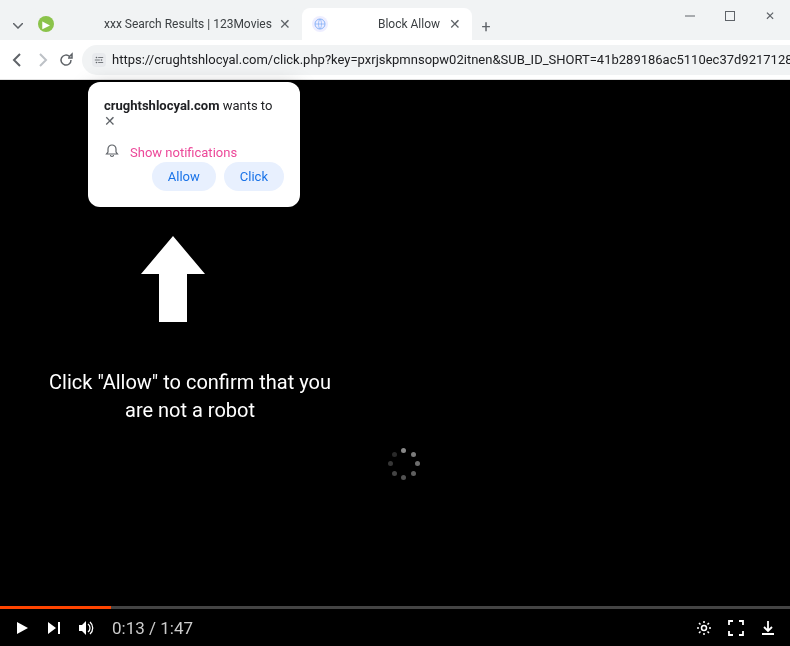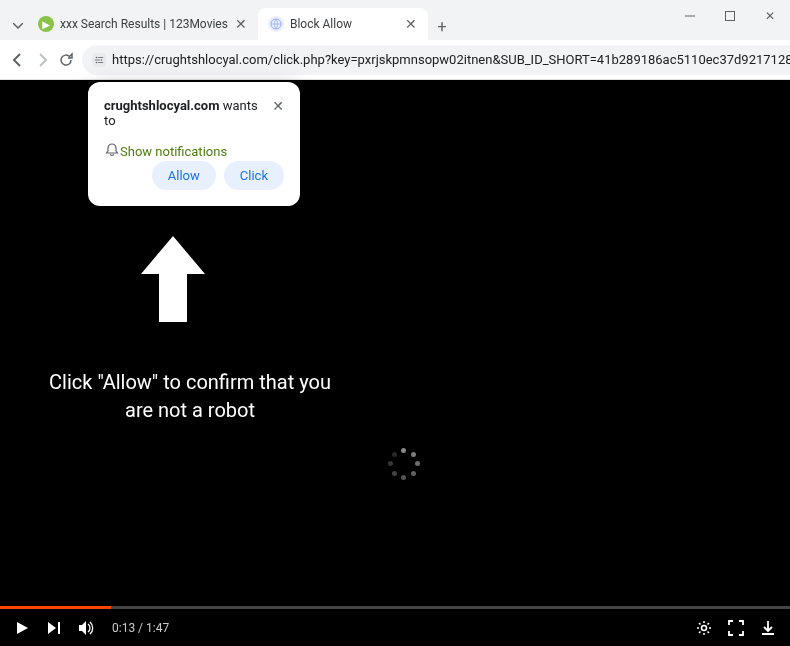--- a/index.html
+++ b/index.html
@@ -3,57 +3,57 @@
 <meta charset="utf-8">
 <style>
 * { margin: 0; padding: 0; box-sizing: border-box; font-family: -apple-system, BlinkMacSystemFont, "Segoe UI", Roboto, sans-serif; }
 body { width: 790px; height: 646px; background: #fff; overflow: hidden; }
 
 .titlebar { height: 40px; background: #f1f3f4; display: flex; align-items: flex-end; padding-left: 8px; position: relative; }
 .tab-dropdown { width: 20px; height: 28px; display:flex; align-items:center; justify-content:center; color:#5f6368; cursor:pointer; }
 .tab { height: 32px; background: #f1f3f4; display:flex; align-items:center; padding: 0 10px; border-radius: 8px 8px 0 0; font-size: 12px; color:#3c4043; gap:6px; position:relative; min-width:170px; }
 .tab.active { background: #fff; }
 .tab-favicon { width:16px; height:16px; border-radius:50%; display:flex; align-items:center; justify-content:center; font-size:10px; }
-.tab-title { flex:1; white-space:nowrap; overflow:hidden; text-overflow:ellipsis; }
+.tab-title { flex:1; white-space:nowrap; overflow:hidden; text-overflow:ellipsis;margin-left:44px; }
 .tab-close { width:14px; height:14px; display:flex; align-items:center; justify-content:center; color:#5f6368; cursor:pointer; font-size:14px; }
 .new-tab { width:28px; height:28px; display:flex; align-items:center; justify-content:center; color:#5f6368; cursor:pointer; font-size:16px; }
 .win-controls { position:absolute; right:0; top:0; height:32px; display:flex; }
 .win-btn { width:40px; height:32px; display:flex; align-items:center; justify-content:center; color:#5f6368; cursor:pointer; font-size:12px; }
 
 .toolbar { height: 40px; background:#fff; border-bottom:1px solid #e0e0e0; display:flex; align-items:center; padding:0 10px; gap:8px; }
 .nav-btn { width:28px; height:28px; display:flex; align-items:center; justify-content:center; color:#5f6368; cursor:pointer; border-radius:50%; }
 .nav-btn.disabled { color:#bdc1c6; }
 .omnibox { flex:1; height:30px; background:#f1f3f4; border-radius:15px; display:flex; align-items:center; padding:0 10px; gap:6px; font-size:13px; color:#5f6368; }
 .omnibox .lock { width:14px; height:14px; display:flex; align-items:center; justify-content:center; background:#e8eaed; border-radius:4px; padding:2px; }
 .url-text { flex:1; white-space:nowrap; overflow:hidden; text-overflow:ellipsis; color:#202124; }
 
 .content { position:relative; width:100%; height:566px; background:#000; }
 
 .permission { position:absolute; top:2px; left:88px; width:212px; background:#fff; border-radius:12px; box-shadow:0 4px 20px rgba(0,0,0,0.25); padding:16px; z-index:10; }
-.perm-header { display:flex; justify-content:space-between; align-items:flex-start; font-size:13px; color:#202124; }
+.perm-header { display:flex; justify-content:space-between; align-items:flex-start; font-size:13px; color:#202124;flex-direction:column; }
 .perm-close { cursor:pointer; font-size:14px; color:#5f6368; }
-.perm-body { display:flex; align-items:center; gap:0; margin-top:14px; font-size:13px; color:#4d7c0f; }
+.perm-body { display:flex; align-items:center; gap:10px; margin-top:14px; font-size:13px; color:#ec4899; }
 .perm-actions { display:flex; justify-content:flex-end; gap:8px; margin-top:0; }
 .perm-btn { padding:7px 16px; border-radius:18px; border:none; background:#e8f0fe; color:#1a73e8; font-size:13px; cursor:pointer; }
 
 .arrow-up { position:absolute; top:154px; left:135px; z-index:5; }
 .main-text { position:absolute; top:288px; left:40px; width:300px; text-align:center; color:#fff; font-size:20px; line-height:1.4; z-index:5; }
 
 .watermark { position:absolute; top:200px; left:120px; right:30px; bottom:80px; display:flex; align-items:center; justify-content:center; pointer-events:none; }
 .watermark svg { opacity:0.12; }
 
 .spinner { position:absolute; top:368px; left:388px; width:32px; height:32px; }
 .spinner div { position:absolute; width:5px; height:5px; background:#888; border-radius:50%; }
 
 .video-controls { position:absolute; bottom:0; left:0; right:0; height:40px; background:rgba(0,0,0,0.8); }
 .progress { height:3px; background:#444; position:relative; }
 .progress-fill { height:100%; width:14%; background:#ff4500; }
 .vc-row { display:flex; align-items:center; height:37px; padding:0 14px; gap:16px; color:#fff; }
 .vc-btn { cursor:pointer; display:flex; align-items:center; }
-.vc-time { font-size:12px; color:#ccc; }
+.vc-time { font-size:17px; color:#ccc; }
 .vc-spacer { flex:1; }
 </style>
 </head>
 <body>
 
 <div class="titlebar">
   <div class="tab-dropdown">
     <svg width="10" height="6" viewBox="0 0 10 6">
         <path d="M0 0l5 5 5-5" fill="none" stroke="currentColor" stroke-width="1.5"></path>
       </svg>

